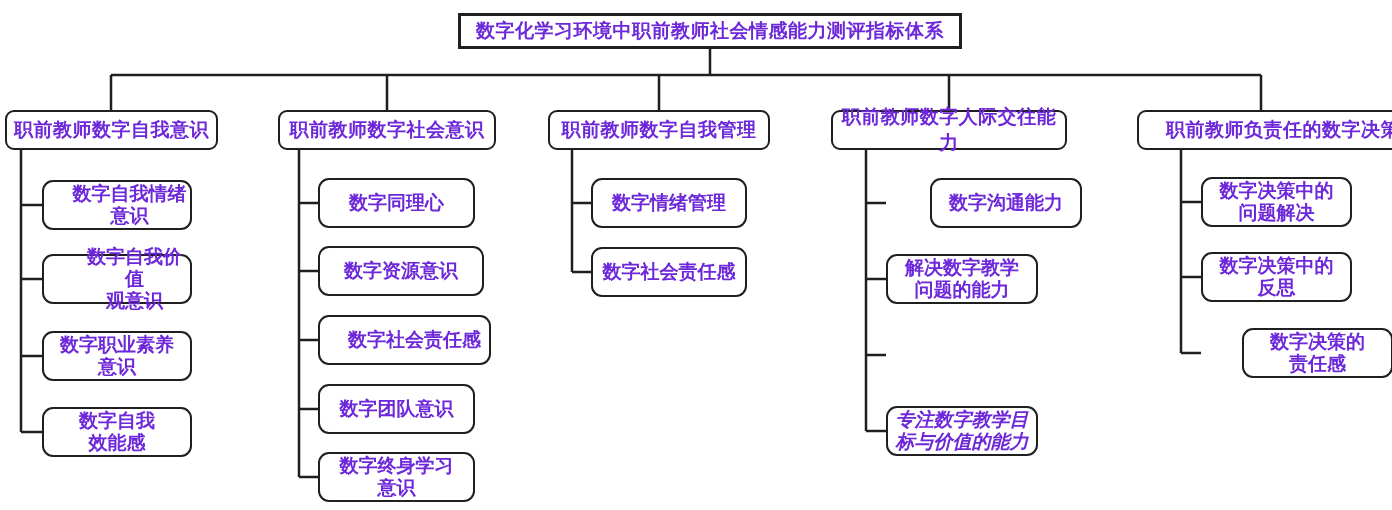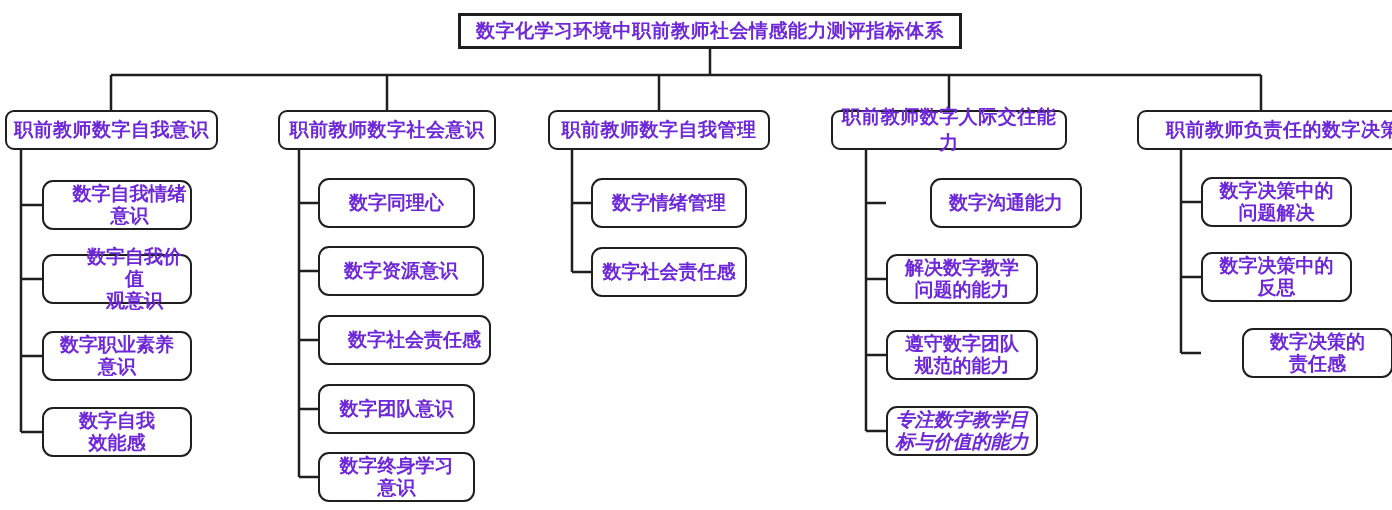--- a/index.html
+++ b/index.html
@@ -79,22 +79,20 @@
   <div class="box child-box" style="left:318px;top:384px;width:157px;">数字团队意识</div>
   <div class="box child-box" style="left:318px;top:452px;width:157px;">数字终身学习
 意识</div>
 
   <div class="box child-box" style="left:591px;top:178px;width:156px;">数字情绪管理</div>
   <div class="box child-box" style="left:591px;top:247px;width:156px;">数字社会责任感</div>
 
   <div class="box child-box" style="left:930px;top:178px;width:152px;">数字沟通能力</div>
   <div class="box child-box" style="left:886px;top:254px;width:152px;">解决数字教学
 问题的能力</div>
-  <div class="box child-box" style="left:886px;top:330px;width:152px;">遵守数字团队
-规范的能力</div>
   <div class="box child-box" style="left:886px;top:406px;width:152px;font-style:italic;">专注数字教学目
 标与价值的能力</div>
 
   <div class="box child-box" style="left:1201px;top:177px;width:151px;">数字决策中的
 问题解决</div>
   <div class="box child-box" style="left:1201px;top:252px;width:151px;">数字决策中的
 反思</div>
   <div class="box child-box" style="left:1242px;top:328px;width:151px;">数字决策的
 责任感</div>
 

